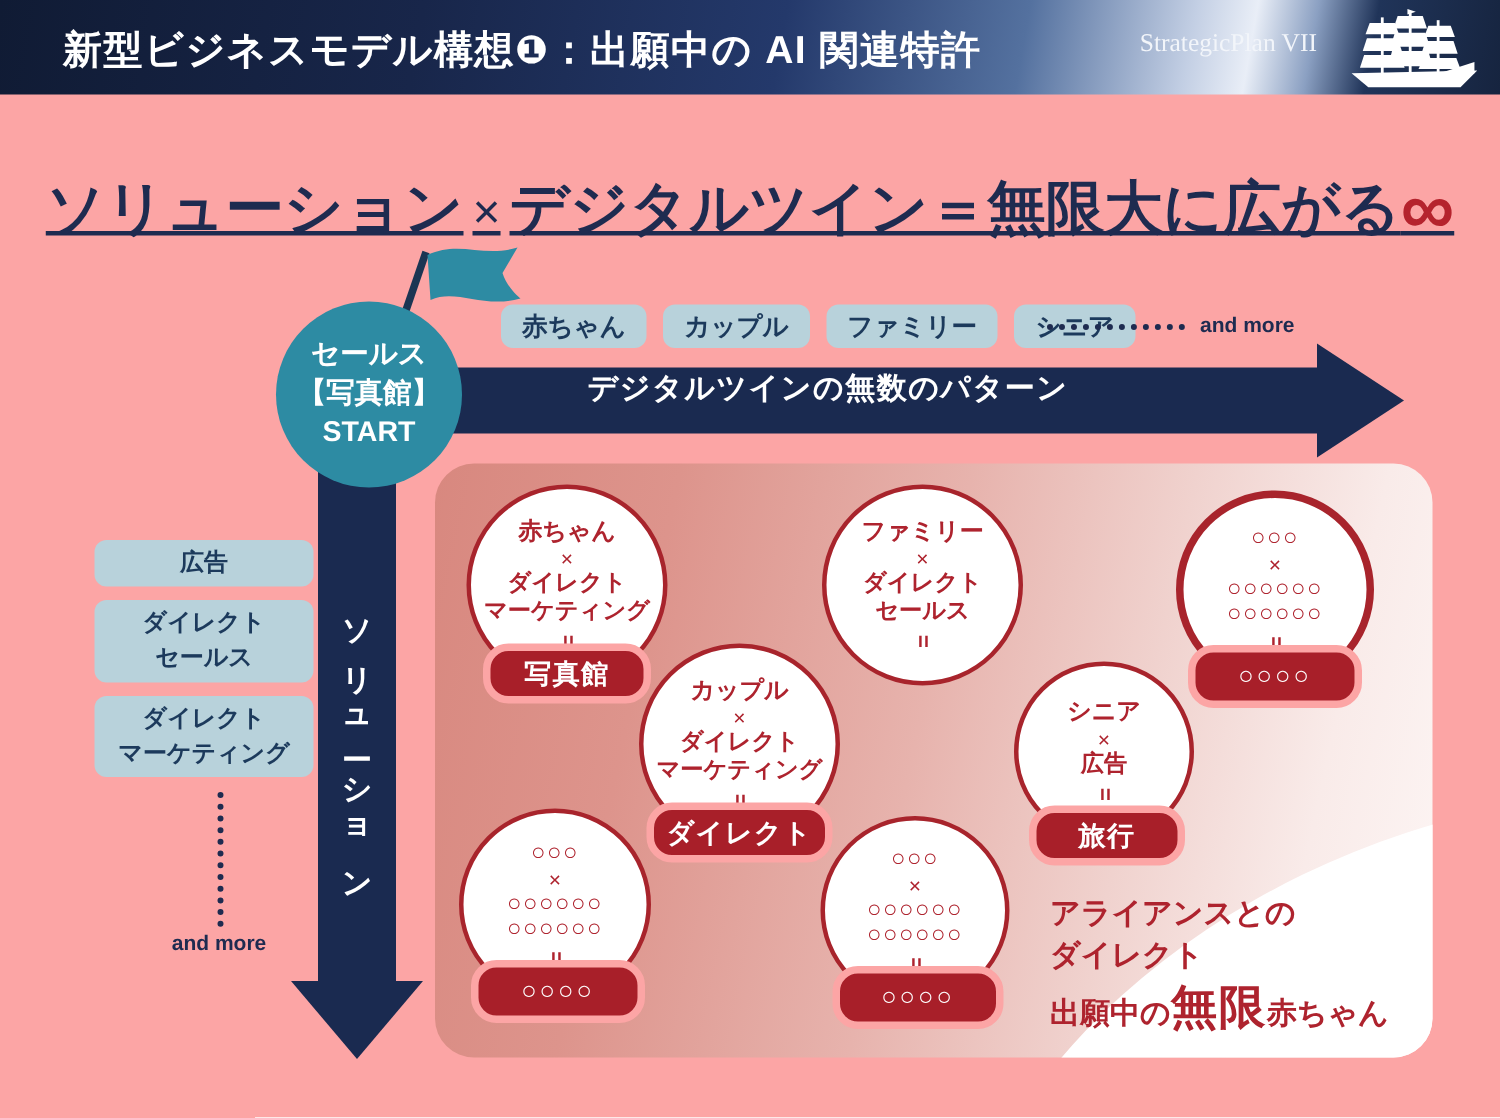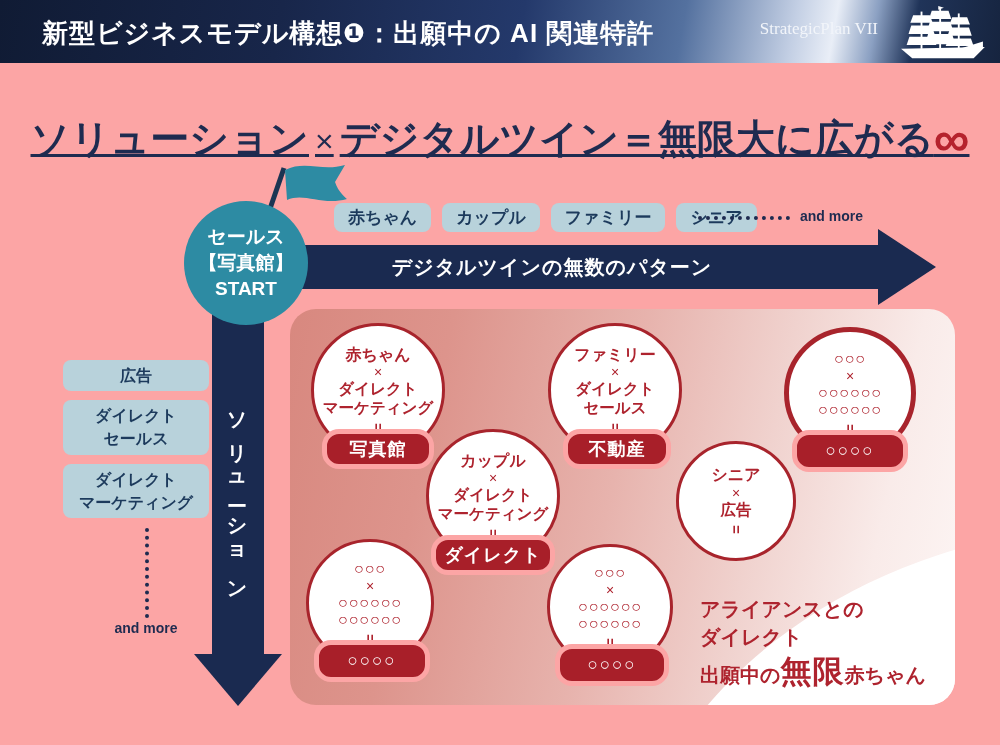--- a/index.html
+++ b/index.html
@@ -37,21 +37,21 @@
   
   .twin-tags{position:absolute;left:334px;top:203px;display:flex;gap:11px;z-index:5;}
   .tag{
     background:#b8d2db;color:#1c3a5c;font-weight:700;font-size:17px;
     border-radius:8px;padding:4px 14px;line-height:1.25;text-align:center;
   }
   .hdots{position:absolute;left:698px;top:216px;width:92px;border-top:4px dotted #1e2b50;z-index:5;}
   .and-more-top{position:absolute;left:800px;top:208px;color:#1e2b50;font-size:14px;font-weight:700;z-index:5;}
   .h-arrow-body{
     position:absolute;left:296px;top:245px;width:582px;height:44px;background:#1a2a50;z-index:4;
-    display:flex;align-items:center;justify-content:center;
+    display:flex;align-items:flex-start;justify-content:center;
   }
   .h-arrow-body span{color:#fff;font-size:20px;font-weight:700;letter-spacing:1px;padding-right:70px;}
   .h-arrow-head{
     position:absolute;left:878px;top:229px;width:0;height:0;z-index:4;
     border-top:38px solid transparent;border-bottom:38px solid transparent;border-left:58px solid #1a2a50;
   }
   
   .sol-tags{position:absolute;left:63px;top:360px;width:146px;display:flex;flex-direction:column;gap:9px;}
   .sol-tag{
     background:#b8d2db;color:#1c3a5c;font-weight:700;font-size:16px;border-radius:8px;
@@ -218,30 +218,30 @@
 
   <div class="combo c3">
     <div class="disc">
       <span class="t-top">ファミリー</span>
       <span class="t-x">×</span>
       <span class="t-mid">ダイレクト
 セールス</span>
       <span class="t-eq">=</span>
     </div>
   </div>
-  <div class="result r3">不動産</div>
 
   <div class="combo c4">
     <div class="disc">
       <span class="t-top">シニア</span>
       <span class="t-x">×</span>
       <span class="t-mid">広告</span>
       <span class="t-eq">=</span>
     </div>
   </div>
+  <div class="result r4">旅行</div>
 
   <div class="combo p1">
     <div class="disc">
       <span class="ph-top circles-row">○○○</span>
       <span class="t-x">×</span>
       <span class="ph-mid circles-row">○○○○○○
 ○○○○○○</span>
       <span class="t-eq">=</span>
     </div>
   </div>

